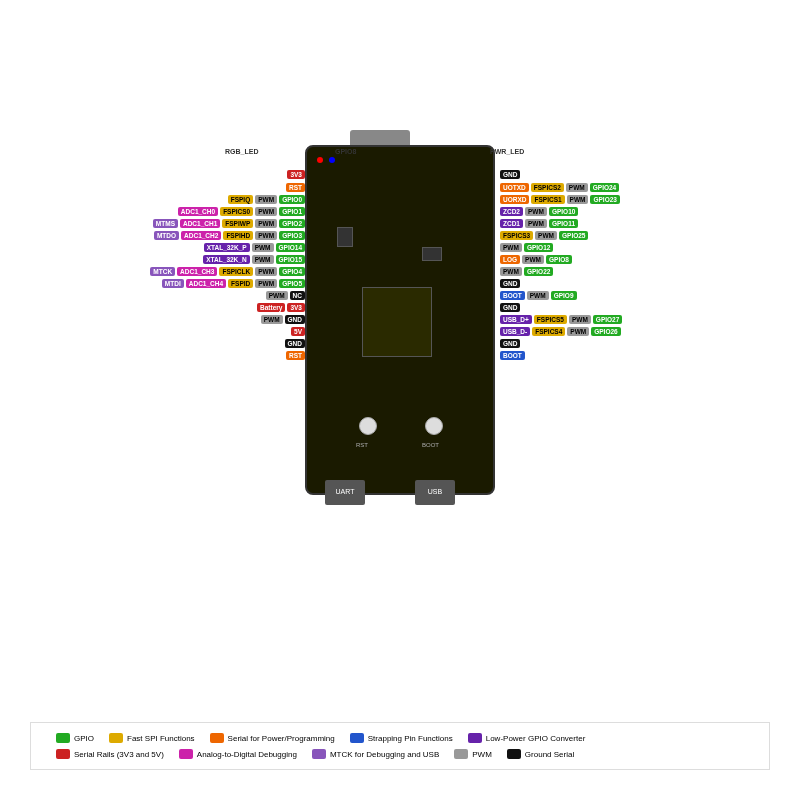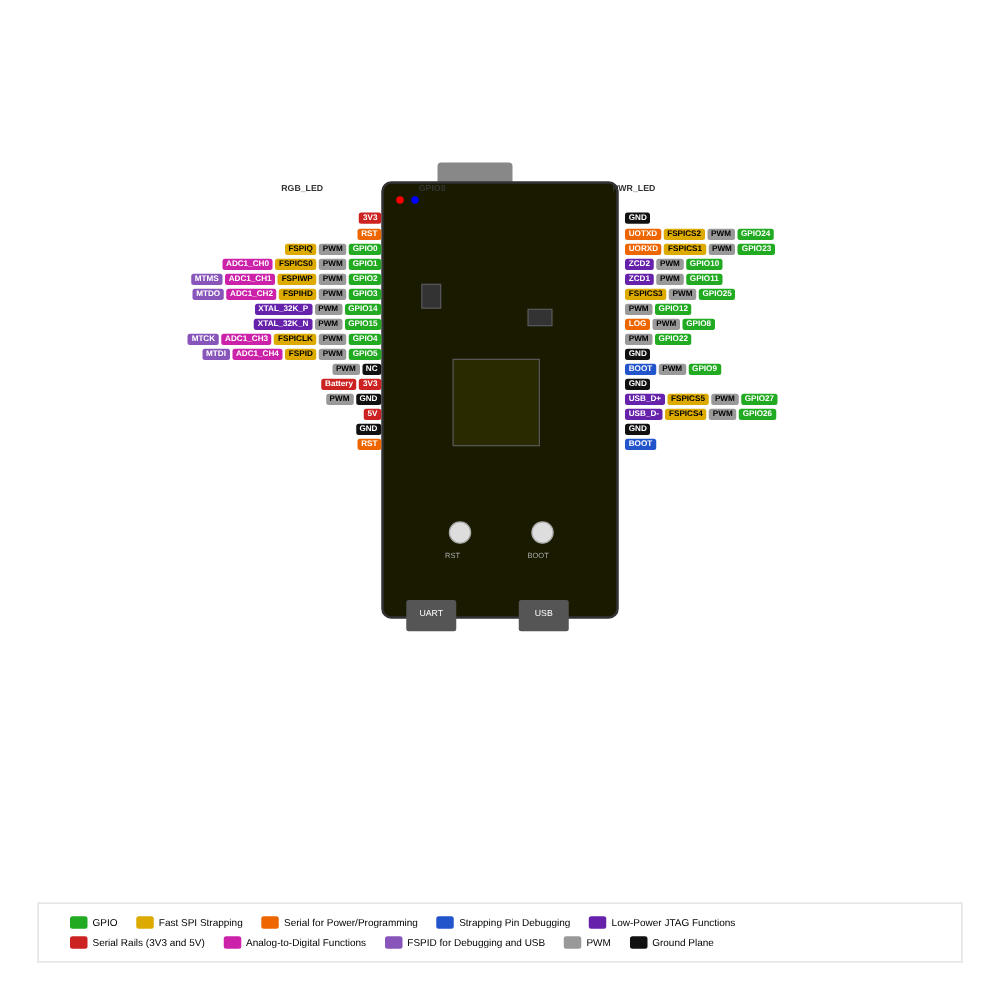--- a/index.html
+++ b/index.html
@@ -358,51 +358,51 @@
     </div>
 
   <div class="legend">
     <div class="legend-row">
       <div class="legend-item">
         <div class="legend-badge" style="background:#22aa22;"></div>
         <span>GPIO</span>
       </div>
       <div class="legend-item">
         <div class="legend-badge" style="background:#ddaa00;"></div>
-        <span>Fast SPI Strapping</span>
+        <span>Fast SPI Functions</span>
       </div>
       <div class="legend-item">
         <div class="legend-badge" style="background:#ee6600;"></div>
         <span>Serial for Power/Programming</span>
       </div>
       <div class="legend-item">
         <div class="legend-badge" style="background:#2255cc;"></div>
-        <span>Strapping Pin Debugging</span>
+        <span>Strapping Pin Functions</span>
       </div>
       <div class="legend-item">
         <div class="legend-badge" style="background:#6622aa;"></div>
-        <span>Low-Power JTAG Functions</span>
+        <span>Low-Power GPIO Converter</span>
       </div>
     </div>
     <div class="legend-row">
       <div class="legend-item">
         <div class="legend-badge" style="background:#cc2222;"></div>
         <span>Serial Rails (3V3 and 5V)</span>
       </div>
       <div class="legend-item">
         <div class="legend-badge" style="background:#cc22aa;"></div>
-        <span>Analog-to-Digital Functions</span>
+        <span>Analog-to-Digital Debugging</span>
       </div>
       <div class="legend-item">
         <div class="legend-badge" style="background:#8855bb;"></div>
-        <span>FSPID for Debugging and USB</span>
+        <span>MTCK for Debugging and USB</span>
       </div>
       <div class="legend-item">
         <div class="legend-badge" style="background:#999;"></div>
         <span>PWM</span>
       </div>
       <div class="legend-item">
         <div class="legend-badge" style="background:#111;"></div>
-        <span>Ground Plane</span>
+        <span>Ground Serial</span>
       </div>
     </div>
   </div>
 </div>
 
 </body></html>

